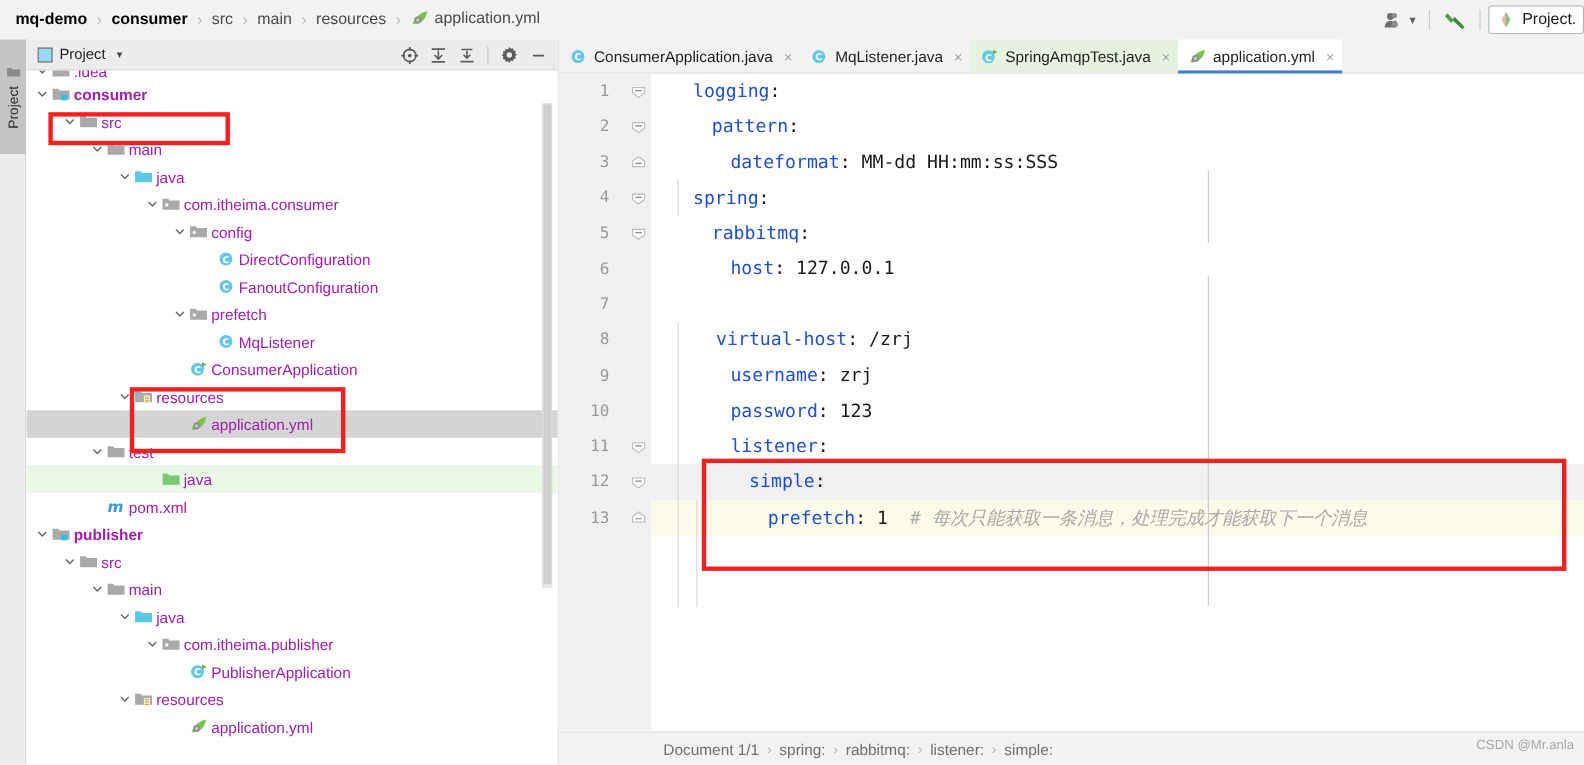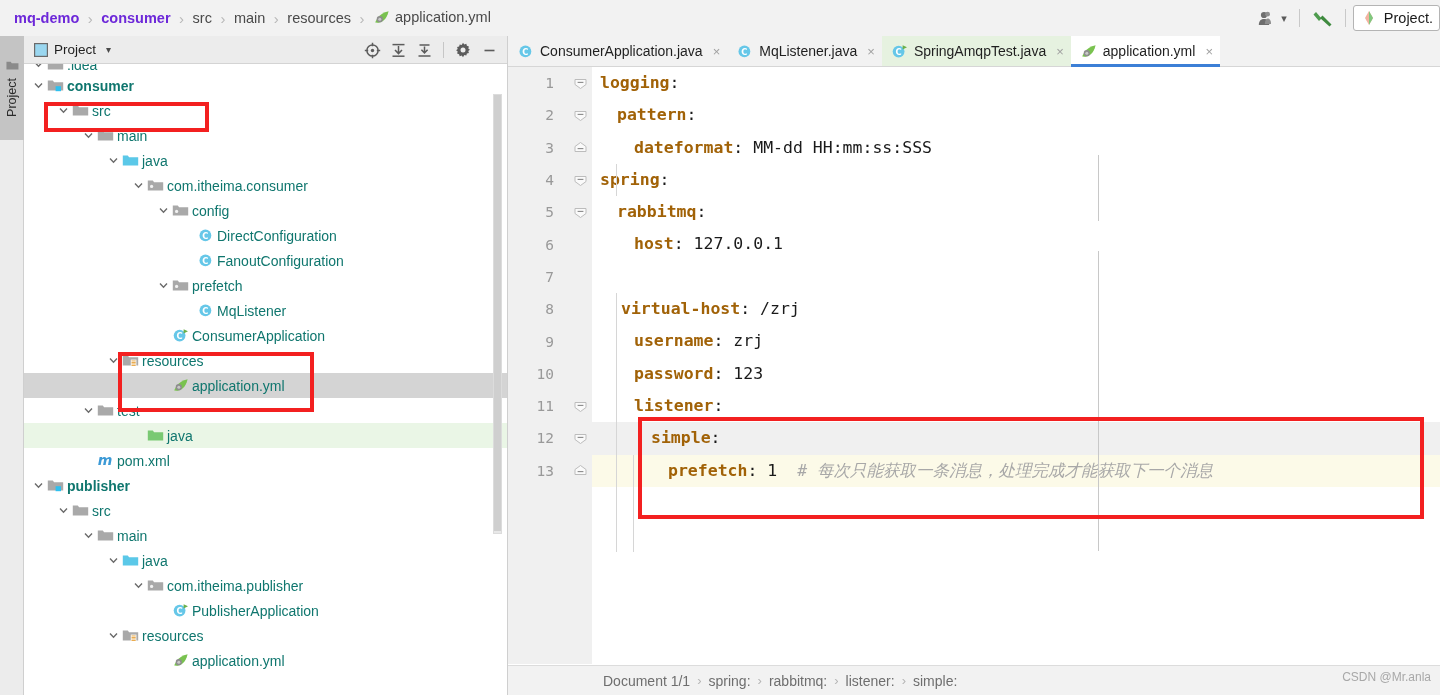--- a/index.html
+++ b/index.html
@@ -12,21 +12,21 @@
   #app { position: relative; width: 1440px; height: 695px; background:#f2f2f2; }
 
   
   .topbar {
     position:absolute; left:0; top:0; width:1440px; height:36px;
     background:#f2f2f2;
     display:flex; align-items:center;
   }
   .crumbs { display:flex; align-items:center; padding-left:14px; height:36px; }
   .crumb {
-    font-size:14.5px; color:#6d28d9; white-space:nowrap;
+    font-size:14.5px; color:#000000; white-space:nowrap;
   }
   .crumb.bold { font-weight:bold; }
   .crumb.grey { color:#4a4a4a; }
   .crumb-sep {
     display:inline-block; width:14px; text-align:center;
     color:#b8b8b8; font-size:15px; margin:0 4px;
   }
   .crumb-ico { display:inline-block; vertical-align:-3px; margin-right:5px; }
 
   .topbar-right {
@@ -81,21 +81,21 @@
   }
   .pt-ico { width:24px; height:24px; display:flex; align-items:center; justify-content:center; }
   .pt-sep { width:1px; height:16px; background:#c6c6c6; margin:0 5px; }
 
   .tree {
     position:relative; height:631px; overflow:hidden; background:#fff;
     padding-top:0px;
   }
   .row {
     position:relative; display:flex; align-items:center;
-    height:25px; font-size:14px; color:#0f766e; white-space:nowrap;
+    height:25px; font-size:14px; color:#a21caf; white-space:nowrap;
   }
   .row.bold { font-weight:bold; }
   .row.sel { background:#d4d4d4; }
   .row.green { background:#eaf6e6; }
   .row.yellow { background:#fdfbe2; }
   .arrow {
     width:16px; height:16px; display:inline-flex;
     align-items:center; justify-content:center;
     color:#6a6a6a; font-size:10px; flex:0 0 16px;
   }
@@ -151,21 +151,21 @@
   .cline.caret { background:#fcfae8; }
   .cline.hl    { background:#f0f0f0; }
   .lnum {
     position:absolute; left:0; width:46px; text-align:right;
     font-family:"DejaVu Sans Mono", monospace; font-size:14.5px; color:#999999;
   }
   .code {
     font-family:"DejaVu Sans Mono", monospace; font-size:16.5px;
     white-space:pre; line-height:32.3px;
   }
-  .k  { color:#a16207; font-weight:bold; }
+  .k  { color:#1d4ed8; font-weight:normal;margin-left:30px; }
   .v  { color:#1a1a1a; }
   .cm { color:#a8a8a8; font-style:italic; }
   .p  { color:#1a1a1a; }
 
   .indent-guide {
     position:absolute; width:1px; background:#d6d6d6;
   }
   .fold-line { position:absolute; left:10px; width:1px; background:#c8c8c8; }
   .fold-mark {
     position:absolute; left:3px; width:15px; height:15px;

